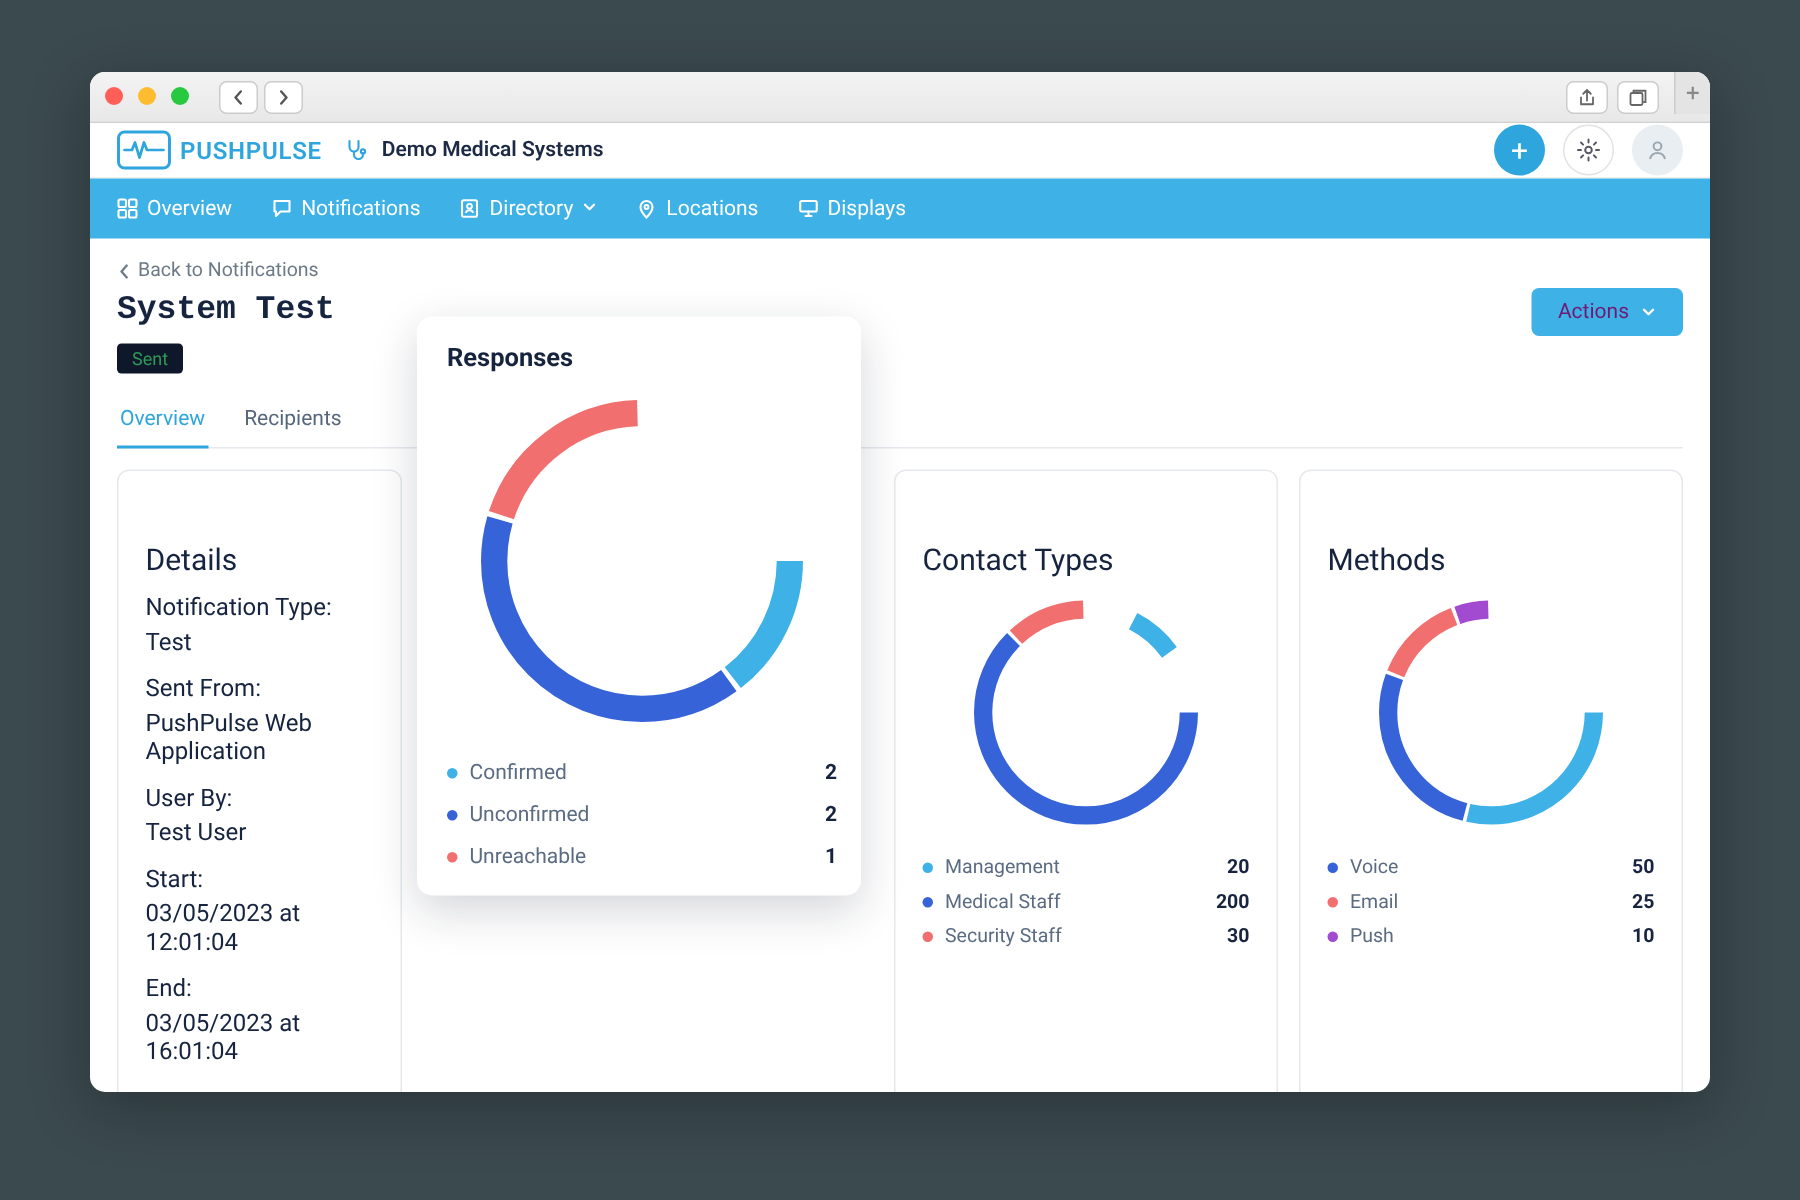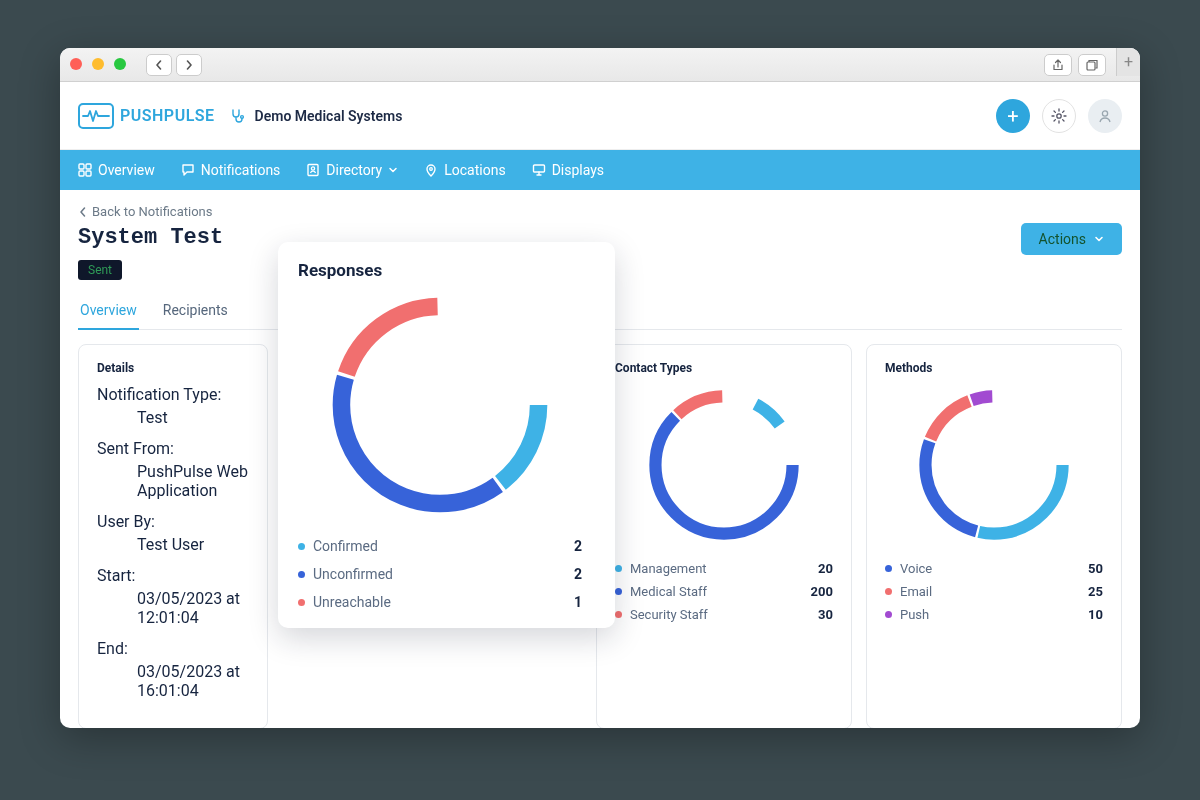--- a/index.html
+++ b/index.html
@@ -8,58 +8,58 @@
   
   .titlebar { height:34px; background:linear-gradient(#f3f3f3,#e8e8e8); border-bottom:1px solid #d0d0d0; display:flex; align-items:center; padding:0 10px; gap:8px;}
   .dots span{ width:12px;height:12px;border-radius:50%; display:inline-block; margin-right:6px;}
   .dot-r{background:#ff5f57;} .dot-y{background:#febc2e;} .dot-g{background:#28c840;}
   .navbtns{display:flex;gap:4px;margin-left:6px;}
   .navbtn{width:26px;height:22px;border:1px solid #ccc;border-radius:5px;background:#fff;display:flex;align-items:center;justify-content:center;color:#555;}
   .tbar-right{margin-left:auto;display:flex;gap:6px;align-items:center;}
   .tbtn{width:28px;height:22px;border:1px solid #ccc;border-radius:5px;background:#fff;display:flex;align-items:center;justify-content:center;color:#666;font-size:12px;}
   .newtab{width:24px;height:28px;border-left:1px solid #ccc;background:#e4e4e4;display:flex;align-items:center;justify-content:center;color:#888;margin-left:4px;align-self:stretch;margin-top:-6px;margin-bottom:-6px;margin-right:-10px;}
   
-  .appheader{height:68px;display:flex;align-items:center;padding:0 18px;gap:14px;border-bottom:1px solid #eee;}
+  .appheader{height:37px;display:flex;align-items:center;padding:0 18px;gap:14px;border-bottom:1px solid #eee;}
   .logo{display:flex;align-items:center;gap:6px;color:#2ea6dd;font-weight:600;letter-spacing:.5px;}
   .logo-mark{width:36px;height:26px;border:2px solid #2ea6dd;border-radius:5px;display:flex;align-items:center;justify-content:center;position:relative;}
   .logo-mark svg{stroke:#2ea6dd;}
   .orgname{font-weight:600;color:#1d2a45;font-size:14px;}
   .orgicon{color:#2ea6dd;display:inline-flex;margin-right:4px;}
   .hdr-right{margin-left:auto;display:flex;gap:12px;align-items:center;}
   .circlebtn{width:34px;height:34px;border-radius:50%;display:flex;align-items:center;justify-content:center;}
   .addbtn{background:#2ea6dd;color:#fff;font-size:20px;}
   .iconbtn{border:1px solid #e2e2e2;color:#556;background:#fff;}
   .avatar{background:#e9eef2;color:#9aa7b0;}
   
   .navbar{background:#3eb2e6;height:40px;display:flex;align-items:center;padding:0 18px;gap:26px;color:#fff;font-size:14px;}
   .navitem{display:flex;align-items:center;gap:6px;cursor:pointer;}
   .navitem .ico{display:inline-flex;}
   
   .content{flex:1;overflow:hidden;padding:14px 18px 0 18px;position:relative;}
   .backlink{color:#6c7a88;font-size:13px;display:flex;align-items:center;gap:4px;cursor:pointer;}
   .titlerow{display:flex;align-items:flex-start;}
   .pgtitle{font-size:22px;font-weight:700;color:#16243f;margin-top:6px;font-family:Liberation Mono, monospace;}
-  .actionsbtn{margin-left:auto;background:#3eb2e6;color:#14532d;border:none;border-radius:5px;padding:8px 18px;font-size:14px;display:flex;align-items:center;gap:8px;cursor:pointer;margin-top:4px;}
+  .actionsbtn{margin-left:auto;background:#3eb2e6;color:#701a75;border:none;border-radius:5px;padding:8px 18px;font-size:14px;display:flex;align-items:center;gap:8px;cursor:pointer;margin-top:4px;}
   .sentbadge{display:inline-block;background:#0f172a;color:#2f9a57;font-size:12px;padding:3px 10px;border-radius:3px;margin-top:10px;}
   .tabs{display:flex;gap:22px;border-bottom:1px solid #e5e8ec;margin-top:14px;font-size:14px;}
   .tab{padding:8px 2px 10px 2px;color:#56677c;cursor:pointer;}
   .tab.active{color:#2ea6dd;border-bottom:2px solid #2ea6dd;margin-bottom:-1px;}
   
   .cards{display:flex;gap:14px;margin-top:14px;align-items:stretch;}
   .card{border:1px solid #e5e8ec;border-radius:8px;padding:16px 18px;background:#fff;flex:1;min-width:0;}
-  .card h3{font-size:12px;font-weight:700;color:#16243f;margin-bottom:10px;}
+  .card h3{font-size:20px;font-weight:400;color:#16243f;margin-bottom:10px;margin-top:31px;}
   .details .lbl{color:#16243f;font-weight:400;}
   .details .lbl::after{content:":";}
-  .details .val{margin-top:4px;margin-bottom:12px;color:#16243f;margin-left:40px;}
+  .details .val{margin-top:4px;margin-bottom:12px;color:#16243f;}
   .legend{margin-top:12px;}
   .legrow{display:flex;align-items:center;font-size:13px;color:#5b6b82;padding:4px 0;}
   .legdot{width:7px;height:7px;border-radius:50%;margin-right:8px;flex:0 0 auto;}
   .legval{margin-left:auto;font-weight:700;color:#16243f;}
   
-  .responses{position:absolute; left:218px; top:52px; width:337px; background:#fff;border-radius:10px;box-shadow:0 10px 30px rgba(20,30,50,.18);padding:18px 33px 12px 20px;z-index:10;}
+  .responses{position:absolute; left:218px; top:52px; width:296px; background:#fff;border-radius:10px;box-shadow:0 10px 30px rgba(20,30,50,.18);padding:18px 16px 12px 20px;z-index:10;}
   .responses h3{font-size:17px;font-weight:700;color:#16243f;margin-bottom:10px;}
   .responses .legend .legrow{padding:6px 0;font-size:14px;}
   .donut{display:block;margin:8px auto 6px auto;}
   
   .spacer{flex:0 0 300px;}
 </style>
 </head>
 <body>
 
 <div class="window">

